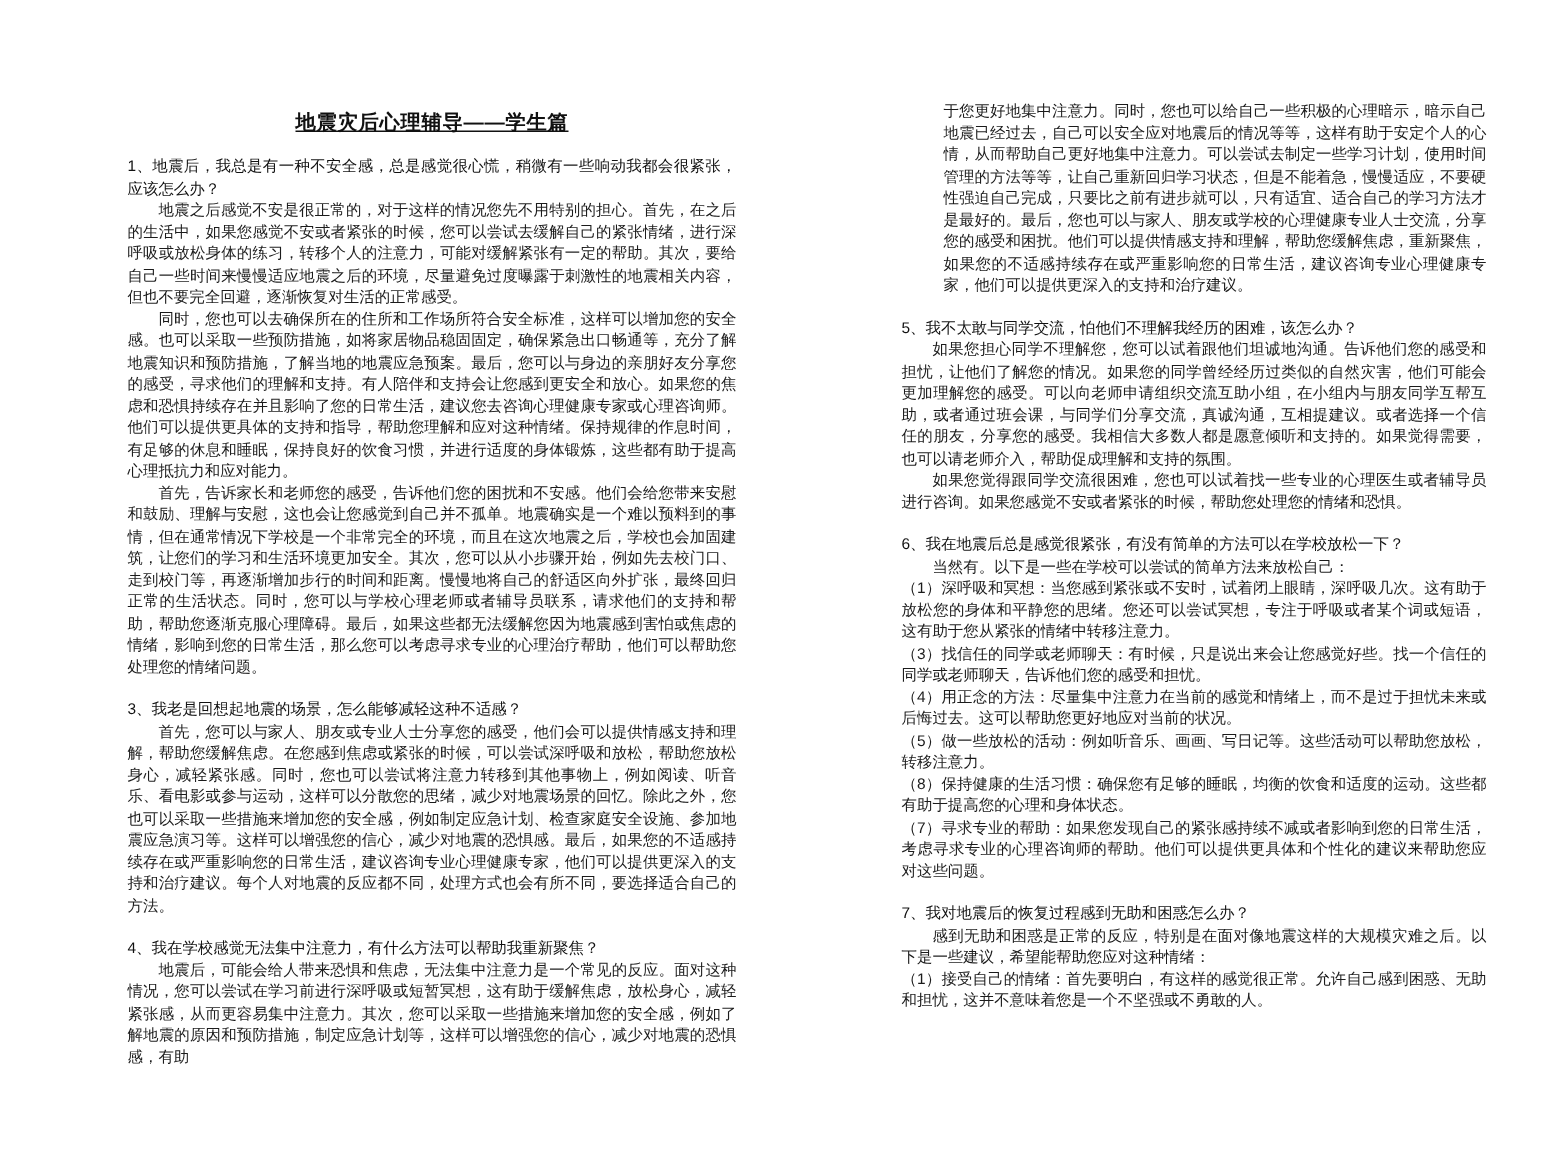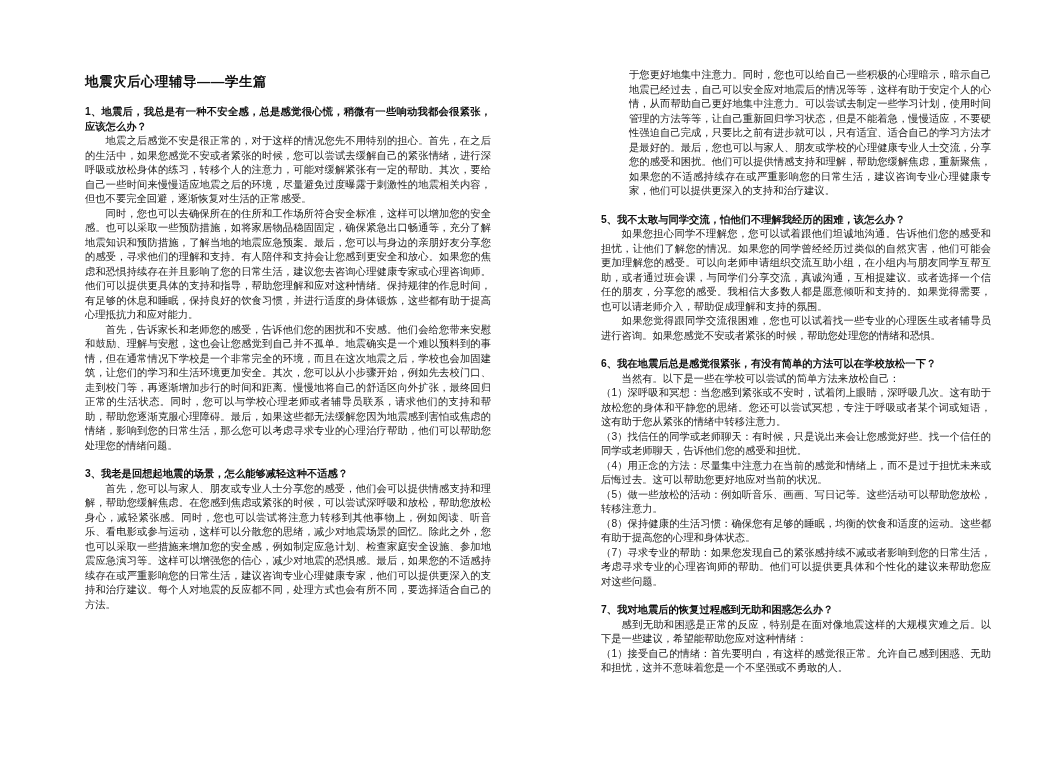--- a/index.html
+++ b/index.html
@@ -13,28 +13,30 @@
   }
   .page {
     position: absolute;
     top: 0;
   }
   .page-left  { left: 85px;  top: 73px; width: 406px; }
   .page-right { left: 601px; top: 68px; width: 390px; }
   .doc-title {
     font-size: 13.5px;
     font-weight: bold;
+    text-align: center;
     margin: 0 0 4px 0;
     line-height: 18px;
     letter-spacing: 0.5px;
     color: #111;
+    text-decoration: underline;
   }
   .q-heading {
     font-size: 10.3px;
-    font-weight: bold;
+    font-weight: normal;
     margin: 14px 0 0 0;
     line-height: 14.5px;
     text-align: justify;
     color: #111;
   }
   .para {
     font-size: 10.3px;
     line-height: 14.5px;
     margin: 0;
     text-align: justify;
@@ -57,20 +59,24 @@
           <p class="para indent">地震之后感觉不安是很正常的，对于这样的情况您先不用特别的担心。首先，在之后的生活中，如果您感觉不安或者紧张的时候，您可以尝试去缓解自己的紧张情绪，进行深呼吸或放松身体的练习，转移个人的注意力，可能对缓解紧张有一定的帮助。其次，要给自己一些时间来慢慢适应地震之后的环境，尽量避免过度曝露于刺激性的地震相关内容，但也不要完全回避，逐渐恢复对生活的正常感受。</p>
           <p class="para indent">同时，您也可以去确保所在的住所和工作场所符合安全标准，这样可以增加您的安全感。也可以采取一些预防措施，如将家居物品稳固固定，确保紧急出口畅通等，充分了解地震知识和预防措施，了解当地的地震应急预案。最后，您可以与身边的亲朋好友分享您的感受，寻求他们的理解和支持。有人陪伴和支持会让您感到更安全和放心。如果您的焦虑和恐惧持续存在并且影响了您的日常生活，建议您去咨询心理健康专家或心理咨询师。他们可以提供更具体的支持和指导，帮助您理解和应对这种情绪。保持规律的作息时间，有足够的休息和睡眠，保持良好的饮食习惯，并进行适度的身体锻炼，这些都有助于提高心理抵抗力和应对能力。</p>
         </section>
         <section>
           <p class="para indent">首先，告诉家长和老师您的感受，告诉他们您的困扰和不安感。他们会给您带来安慰和鼓励、理解与安慰，这也会让您感觉到自己并不孤单。地震确实是一个难以预料到的事情，但在通常情况下学校是一个非常完全的环境，而且在这次地震之后，学校也会加固建筑，让您们的学习和生活环境更加安全。其次，您可以从小步骤开始，例如先去校门口、走到校门等，再逐渐增加步行的时间和距离。慢慢地将自己的舒适区向外扩张，最终回归正常的生活状态。同时，您可以与学校心理老师或者辅导员联系，请求他们的支持和帮助，帮助您逐渐克服心理障碍。最后，如果这些都无法缓解您因为地震感到害怕或焦虑的情绪，影响到您的日常生活，那么您可以考虑寻求专业的心理治疗帮助，他们可以帮助您处理您的情绪问题。</p>
         </section>
         <section>
           <h2 class="q-heading">3、我老是回想起地震的场景，怎么能够减轻这种不适感？</h2>
           <p class="para indent">首先，您可以与家人、朋友或专业人士分享您的感受，他们会可以提供情感支持和理解，帮助您缓解焦虑。在您感到焦虑或紧张的时候，可以尝试深呼吸和放松，帮助您放松身心，减轻紧张感。同时，您也可以尝试将注意力转移到其他事物上，例如阅读、听音乐、看电影或参与运动，这样可以分散您的思绪，减少对地震场景的回忆。除此之外，您也可以采取一些措施来增加您的安全感，例如制定应急计划、检查家庭安全设施、参加地震应急演习等。这样可以增强您的信心，减少对地震的恐惧感。最后，如果您的不适感持续存在或严重影响您的日常生活，建议咨询专业心理健康专家，他们可以提供更深入的支持和治疗建议。每个人对地震的反应都不同，处理方式也会有所不同，要选择适合自己的方法。</p>
         </section>
+        <section>
+          <h2 class="q-heading">4、我在学校感觉无法集中注意力，有什么方法可以帮助我重新聚焦？</h2>
+          <p class="para indent">地震后，可能会给人带来恐惧和焦虑，无法集中注意力是一个常见的反应。面对这种情况，您可以尝试在学习前进行深呼吸或短暂冥想，这有助于缓解焦虑，放松身心，减轻紧张感，从而更容易集中注意力。其次，您可以采取一些措施来增加您的安全感，例如了解地震的原因和预防措施，制定应急计划等，这样可以增强您的信心，减少对地震的恐惧感，有助</p>
+        </section>
       </div>
   </div>
 
   <div class="page page-right">
     <div id="right-content">
         <p class="para flush">于您更好地集中注意力。同时，您也可以给自己一些积极的心理暗示，暗示自己地震已经过去，自己可以安全应对地震后的情况等等，这样有助于安定个人的心情，从而帮助自己更好地集中注意力。可以尝试去制定一些学习计划，使用时间管理的方法等等，让自己重新回归学习状态，但是不能着急，慢慢适应，不要硬性强迫自己完成，只要比之前有进步就可以，只有适宜、适合自己的学习方法才是最好的。最后，您也可以与家人、朋友或学校的心理健康专业人士交流，分享您的感受和困扰。他们可以提供情感支持和理解，帮助您缓解焦虑，重新聚焦，如果您的不适感持续存在或严重影响您的日常生活，建议咨询专业心理健康专家，他们可以提供更深入的支持和治疗建议。</p>
         <section>
           <h2 class="q-heading">5、我不太敢与同学交流，怕他们不理解我经历的困难，该怎么办？</h2>
           <p class="para indent">如果您担心同学不理解您，您可以试着跟他们坦诚地沟通。告诉他们您的感受和担忧，让他们了解您的情况。如果您的同学曾经经历过类似的自然灾害，他们可能会更加理解您的感受。可以向老师申请组织交流互助小组，在小组内与朋友同学互帮互助，或者通过班会课，与同学们分享交流，真诚沟通，互相提建议。或者选择一个信任的朋友，分享您的感受。我相信大多数人都是愿意倾听和支持的。如果觉得需要，也可以请老师介入，帮助促成理解和支持的氛围。</p>
           <p class="para indent">如果您觉得跟同学交流很困难，您也可以试着找一些专业的心理医生或者辅导员进行咨询。如果您感觉不安或者紧张的时候，帮助您处理您的情绪和恐惧。</p>

